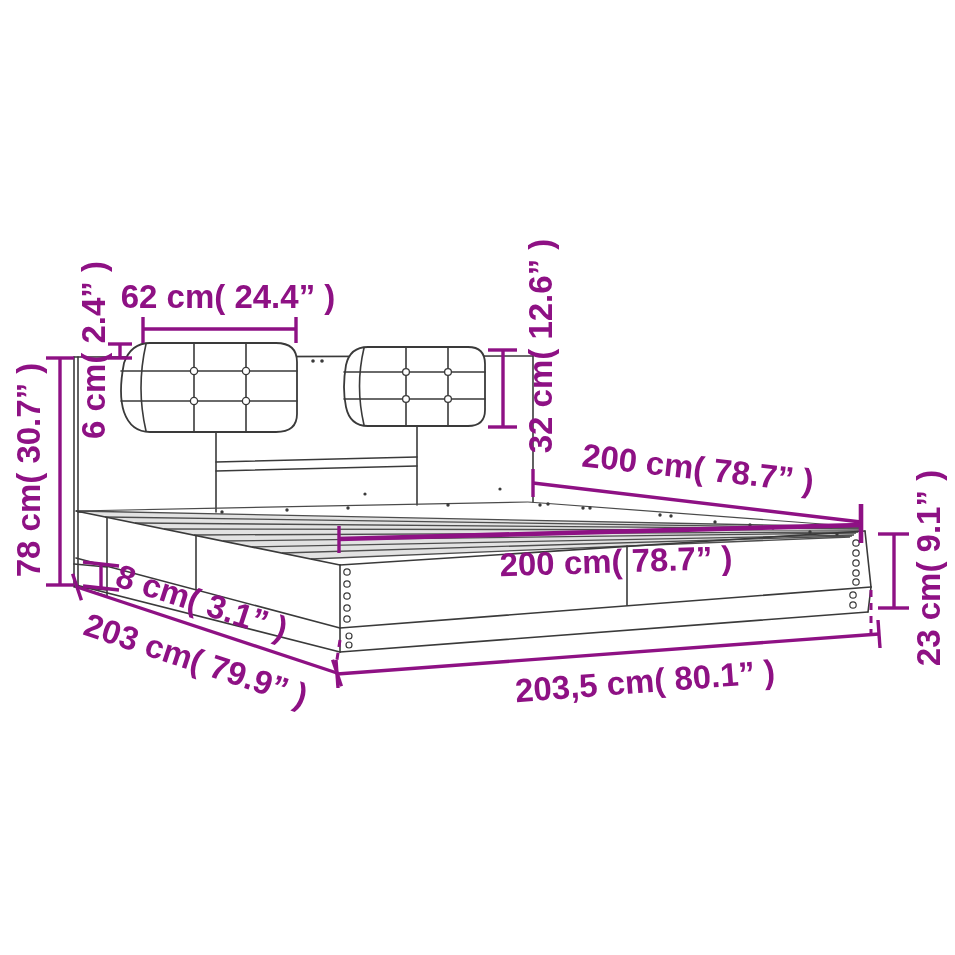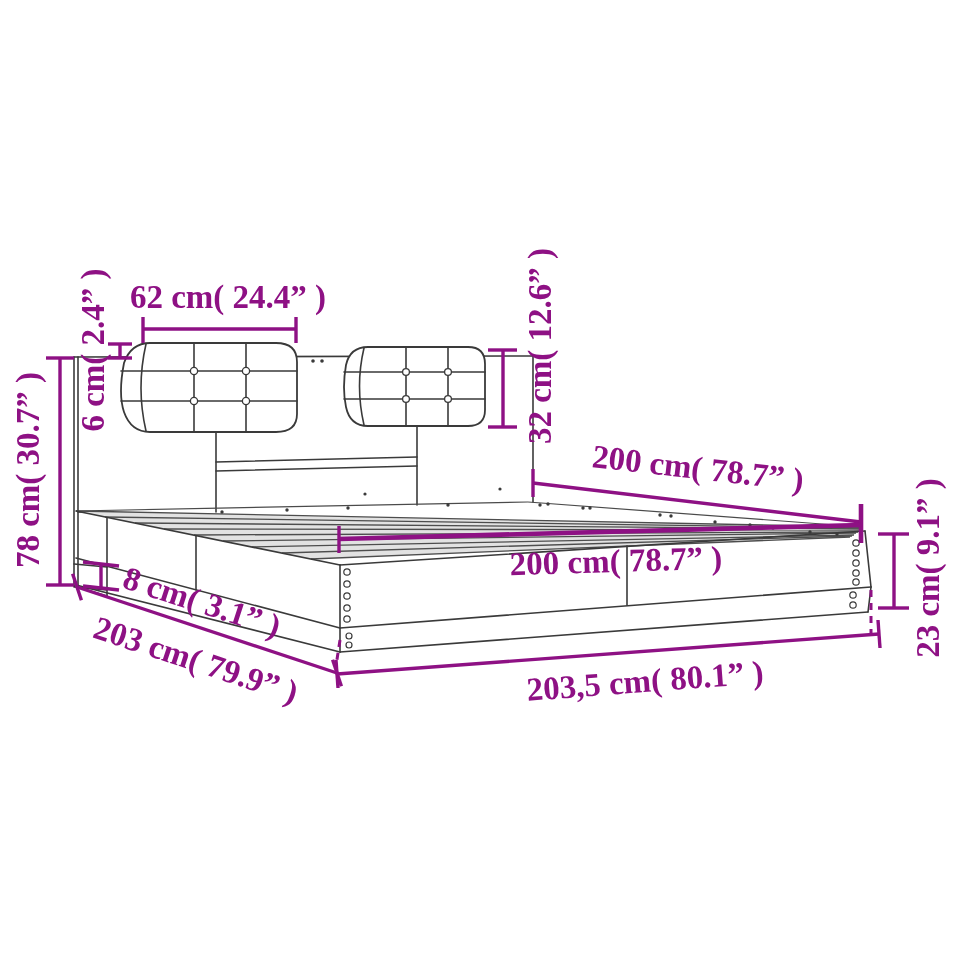--- a/index.html
+++ b/index.html
@@ -1,17 +1,17 @@
 <!DOCTYPE html>
 <html><head>
 <meta charset="utf-8">
 <style>
   html,body{margin:0;padding:0;background:#ffffff;}
   .stage{width:955px;height:955px;position:relative;background:#fff;overflow:hidden;
-         font-family:Liberation Serif, serif;}
+         font-family:Liberation Sans, sans-serif;}
   svg{display:block;}
   .art{stroke:#3a3a3a;stroke-width:1.6;fill:none;stroke-linecap:round;stroke-linejoin:round;}
   .art-thin{stroke:#4a4a4a;stroke-width:1.2;fill:none;}
   .slat{stroke:#4d4d4d;stroke-width:1.3;fill:none;}
   .slat-fill{fill:#e2e2e2;stroke:none;}
   .hole{fill:#ffffff;stroke:#3a3a3a;stroke-width:1.2;}
   .speck{fill:#3a3a3a;stroke:none;}
   .btn{fill:#ffffff;stroke:#3a3a3a;stroke-width:1.3;}
   .cushion{fill:#ffffff;stroke:#3a3a3a;stroke-width:1.8;}
   .dim{stroke-width:3.4;fill:none;stroke-linecap:butt;}

